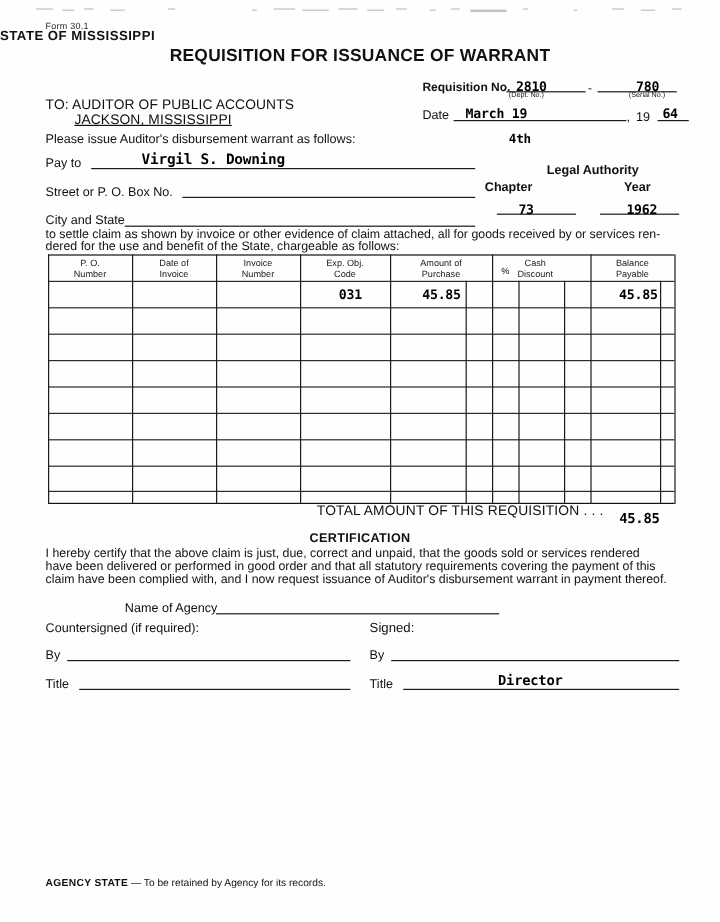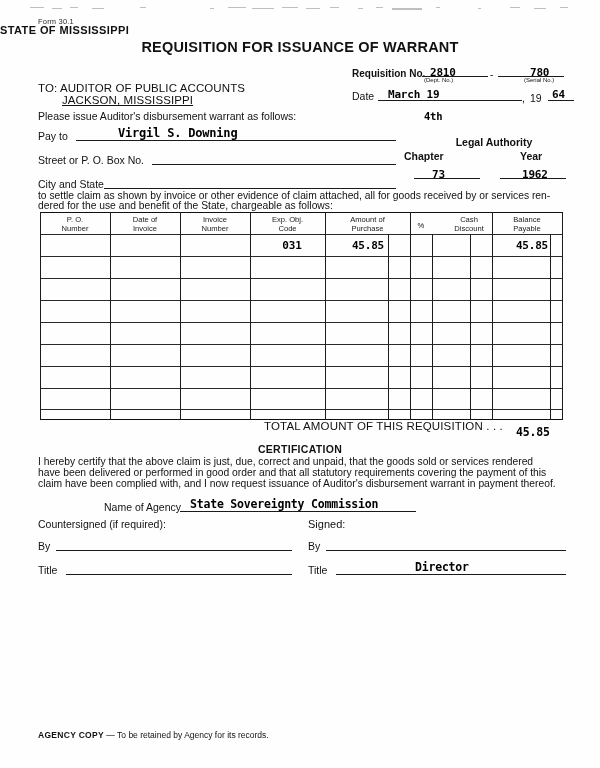--- a/index.html
+++ b/index.html
@@ -299,21 +299,21 @@
     </div>
     <div class="colhdr" style="left:210px; width:75px;">
       <div>Exp. Obj.</div>
       <div>Code</div>
     </div>
     <div class="colhdr" style="left:285px; width:85px;">
       <div>Amount of</div>
       <div>Purchase</div>
     </div>
     <div class="pct-hdr" style="left:370px; width:22px;">%</div>
-    <div class="colhdr" style="left:399px; width:60px;">
+    <div class="colhdr" style="left:376px; width:60px;">
       <div>Cash</div>
       <div>Discount</div>
     </div>
     <div class="colhdr" style="left:452px; width:70px;">
       <div>Balance</div>
       <div>Payable</div>
     </div>
 
     <div class="cell-hw hw" style="left:222px; top:27px; width:60px; text-align:center;">031</div>
     <div class="cell-hw hw" style="left:288px; top:27px; width:56px; text-align:right;">45.85</div>
@@ -323,21 +323,20 @@
   <div class="abs total-lbl">TOTAL AMOUNT OF THIS REQUISITION . . .</div>
   <div class="abs hw total-val">45.85</div>
 
   <div class="abs cert-head">CERTIFICATION</div>
   <div class="abs cert-l2">have been delivered or performed in good order and that all statutory requirements covering the payment of this</div>
   <div class="abs cert-l1">I hereby certify that the above claim is just, due, correct and unpaid, that the goods sold or services rendered</div>
   <div class="abs cert-l3">claim have been complied with, and I now request issuance of Auditor's disbursement warrant in payment thereof.</div>
 
   <div class="abs lbl agency-lbl">Name of Agency</div>
   <div class="rule" style="left:180px; top:511px; width:236px;"></div>
-  <div class="abs hw agency-val">State Sovereignty Commission</div>
 
   <div class="abs lbl counter-lbl">Countersigned (if required):</div>
   <div class="abs lbl signed-lbl">Signed:</div>
 
   <div class="abs lbl by-l">By</div>
   <div class="rule" style="left:56px; top:550px; width:236px;"></div>
   <div class="abs hw" style="left:110px; top:537px; font-size:11px;"></div>
 
   <div class="abs lbl by-r">By</div>
   <div class="rule" style="left:326px; top:550px; width:240px;"></div>
@@ -345,16 +344,16 @@
 
   <div class="abs lbl ti-l">Title</div>
   <div class="rule" style="left:66px; top:574px; width:226px;"></div>
   <div class="abs hw" style="left:120px; top:561px; font-size:11px;"></div>
 
   <div class="abs lbl ti-r">Title</div>
   <div class="rule" style="left:336px; top:574px; width:230px;"></div>
   <div class="abs hw director-val">Director</div>
 
   <div class="abs footer">
-    <span class="fb">AGENCY COPY</span><span> — To be retained by Agency for its records.</span>
+    <span class="fb">AGENCY STATE</span><span> — To be retained by Agency for its records.</span>
   </div>
 
 </div>
 
 </body></html>

